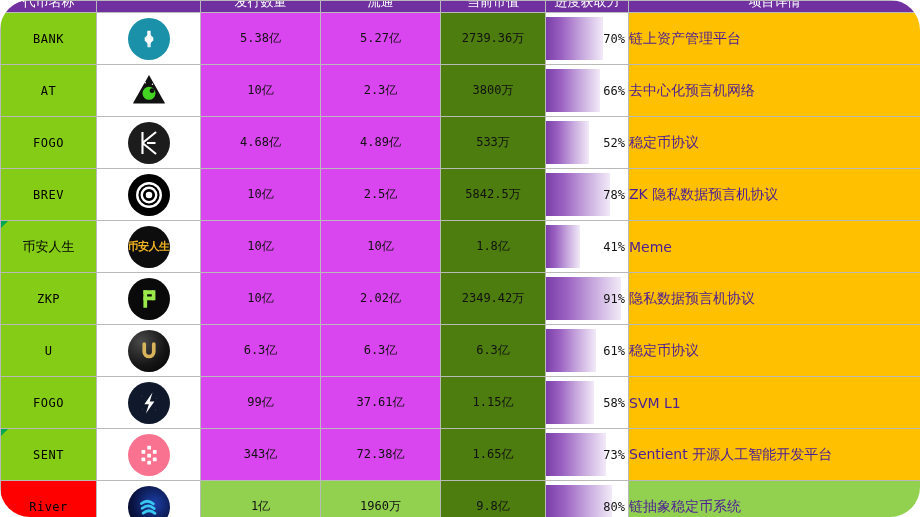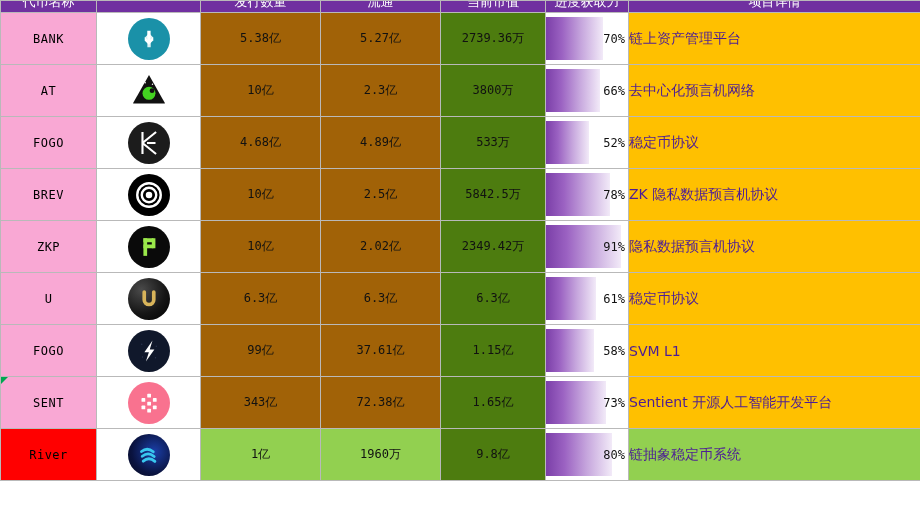--- a/index.html
+++ b/index.html
@@ -6,20 +6,21 @@
   html, body {
     width: 920px; height: 517px;
     background: #ffffff;
     font-family: "Liberation Sans", "DejaVu Sans", sans-serif;
     overflow: hidden;
   }
   #sheet {
     position: relative;
     width: 920px; height: 517px;
     overflow: hidden;
+    border-radius: 30px;
   }
   table.grid {
     width: 920px;
     border-collapse: collapse;
     table-layout: fixed;
   }
   table.grid td, table.grid th {
     border: 1px solid #b9b9b9;
     padding: 0;
     overflow: hidden;
@@ -41,21 +42,21 @@
   thead th .hdr-txt {
     display: block;
     position: relative;
     top: -5px;
   }
 
   
   tbody tr { height: 52px; }
 
   td.c-name {
-    background: #f9a8d4;
+    background: #84cc16;
     text-align: center;
     vertical-align: middle;
     font-family: "DejaVu Sans Mono", "Liberation Mono", monospace;
     font-size: 12px;
     color: #000;
     letter-spacing: .5px;
   }
   td.c-name.cn {
     font-family: "DejaVu Sans", "Liberation Sans", sans-serif;
     font-size: 13px;
@@ -63,21 +64,21 @@
   }
   td.c-name.red { background: #ff0000; }
 
   td.c-logo {
     background: #ffffff;
     text-align: center;
     vertical-align: middle;
   }
 
   td.c-num {
-    background: #a16207;
+    background: #d946ef;
     text-align: center;
     vertical-align: middle;
     font-family: "DejaVu Sans Mono", "Liberation Mono", monospace;
     font-size: 12px;
     color: #111;
   }
   td.c-num.green { background: #92d050; }
 
   td.c-cap {
     background: #4d7c0f;
@@ -298,20 +299,36 @@
           <td class="c-cap"><span>5842.5万</span></td>
           <td class="c-bar">
             <div class="barwrap">
               <div class="bar" style="width:78%"></div>
               <span class="pct">78%</span>
             </div>
           </td>
           <td class="c-desc"><span>ZK 隐私数据预言机协议</span></td>
         </tr>
         <tr>
+          <td class="c-name cn rel"><span class="corner"></span><span>币安人生</span></td>
+          <td class="c-logo"><span class="logo lg-bayrs">
+              <span class="ltxt">币安人生</span>
+            </span></td>
+          <td class="c-num"><span>10亿</span></td>
+          <td class="c-num"><span>10亿</span></td>
+          <td class="c-cap"><span>1.8亿</span></td>
+          <td class="c-bar">
+            <div class="barwrap">
+              <div class="bar" style="width:41%"></div>
+              <span class="pct">41%</span>
+            </div>
+          </td>
+          <td class="c-desc"><span>Meme</span></td>
+        </tr>
+        <tr>
           <td class="c-name rel"><span>ZKP</span></td>
           <td class="c-logo"><span class="logo lg-zkp">
               <svg viewBox="0 0 24 24" width="28" height="28">
                 <path fill="#9ae84a" d="M7.2 4.6h3.2v15h-3.2z"></path>
                 <path fill="#9ae84a" d="M7.2 4.6h8.6v3.3H7.2zM7.2 9.8h8.6v3.2H7.2z"></path>
                 <path fill="#9ae84a" d="M14.4 4.6h3.1v8.4h-3.1z"></path>
               </svg>
             </span></td>
           <td class="c-num"><span>10亿</span></td>
           <td class="c-num"><span>2.02亿</span></td>

